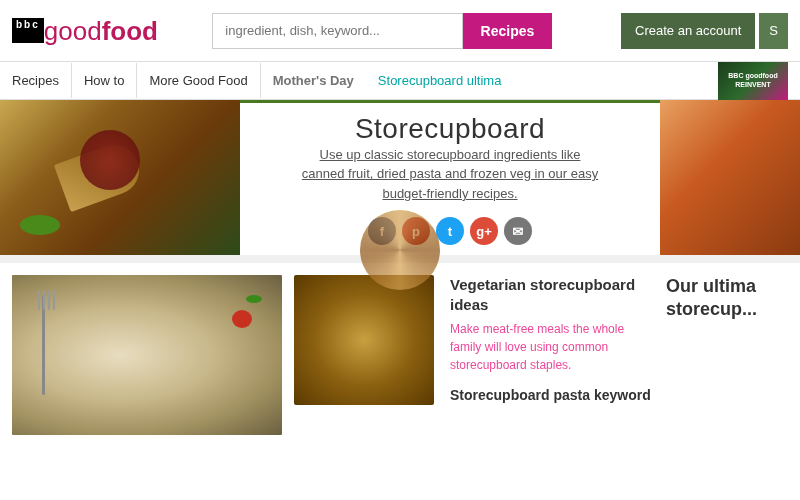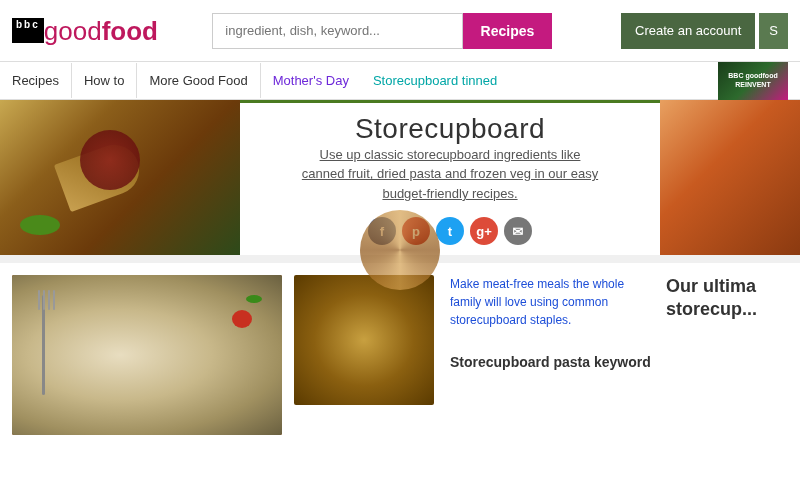--- a/index.html
+++ b/index.html
@@ -111,21 +111,21 @@
     .nav-item {
       font-size: 13px;
       color: #333;
       padding: 10px 12px;
       cursor: pointer;
       text-decoration: none;
       border-right: 1px solid #ddd;
       white-space: nowrap;
     }
     .nav-item:first-child { padding-left: 0; }
-    .nav-item.pink { color: #6d28d9; font-weight: normal; border-right: none; }
+    .nav-item.pink { color: #737373; font-weight: bold; border-right: none; }
     .nav-item.teal { color: #00a6a6; border-right: none; }
 
     .nav-magazine {
       margin-left: auto;
       display: flex;
       align-items: center;
       overflow: hidden;
     }
     .magazine-img {
       width: 70px;
@@ -295,23 +295,23 @@
     }
     .article-title {
       font-size: 15px;
       font-weight: 700;
       color: #333;
       margin-bottom: 6px;
       line-height: 1.3;
     }
     .article-desc {
       font-size: 12px;
-      color: #1d4ed8;
+      color: #ec4899;
       line-height: 1.5;
-      margin-bottom: 24px;
+      margin-bottom: 12px;
     }
     .article-title2 {
       font-size: 14px;
       font-weight: 700;
       color: #333;
       margin-bottom: 4px;
       line-height: 1.3;
     }
 
     .content-card-right {
@@ -413,21 +413,21 @@
     <button class="signin-btn">S</button>
   </div>
 </div>
 
 <div class="nav">
   <div class="nav-items">
     <a class="nav-item">Recipes</a>
     <a class="nav-item">How to</a>
     <a class="nav-item">More Good Food</a>
     <a class="nav-item pink">Mother's Day</a>
-    <a class="nav-item teal">Storecupboard tinned</a>
+    <a class="nav-item teal">Storecupboard ultima</a>
   </div>
   <div class="nav-magazine">
     <div class="magazine-img">
       <span class="magazine-text">BBC
 goodfood
 REINVENT</span>
     </div>
   </div>
 </div>
 
@@ -477,20 +477,21 @@
     </div>
   </div>
 
   <div class="content-card-medium">
     <div class="card-medium-img">
       <div class="pasta-spiral"></div>
     </div>
   </div>
 
   <div class="content-text-block">
+    <h2 class="article-title">Vegetarian storecupboard ideas</h2>
     <p class="article-desc">Make meat-free meals the whole family will love using common storecupboard staples.</p>
     <h3 class="article-title2">Storecupboard pasta keyword</h3>
   </div>
 
   <div class="content-card-right">
     <div class="card-right-text">
       <h3 class="card-right-title">Our ultima storecup...</h3>
     </div>
   </div>
 </div>

